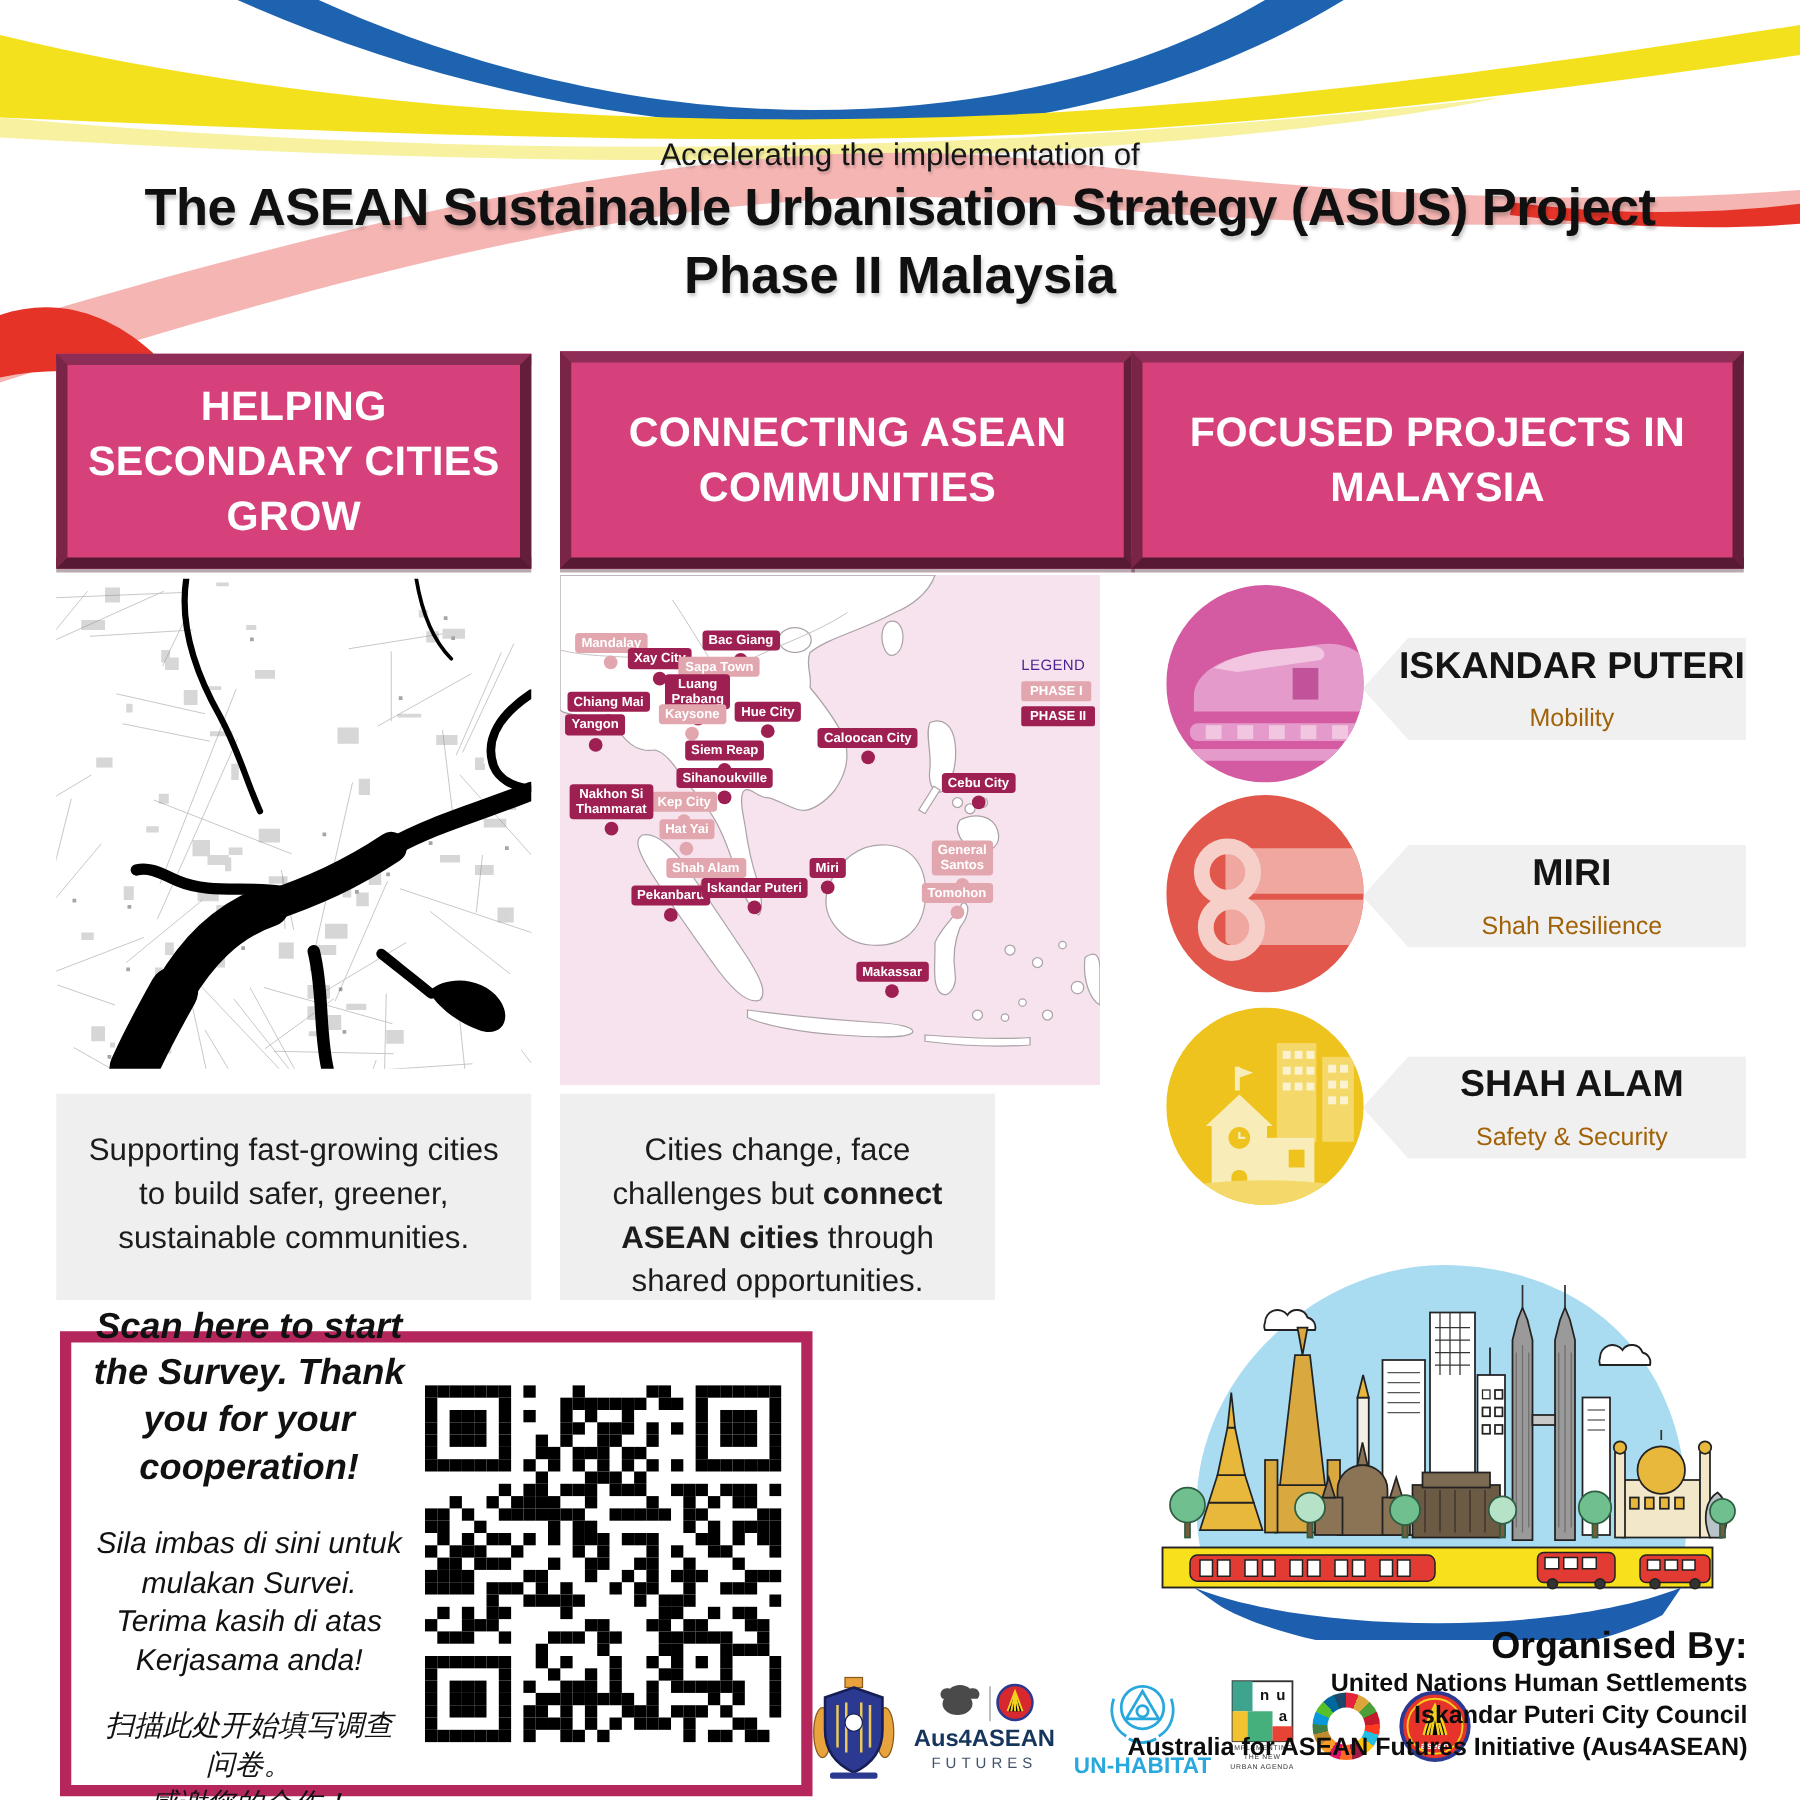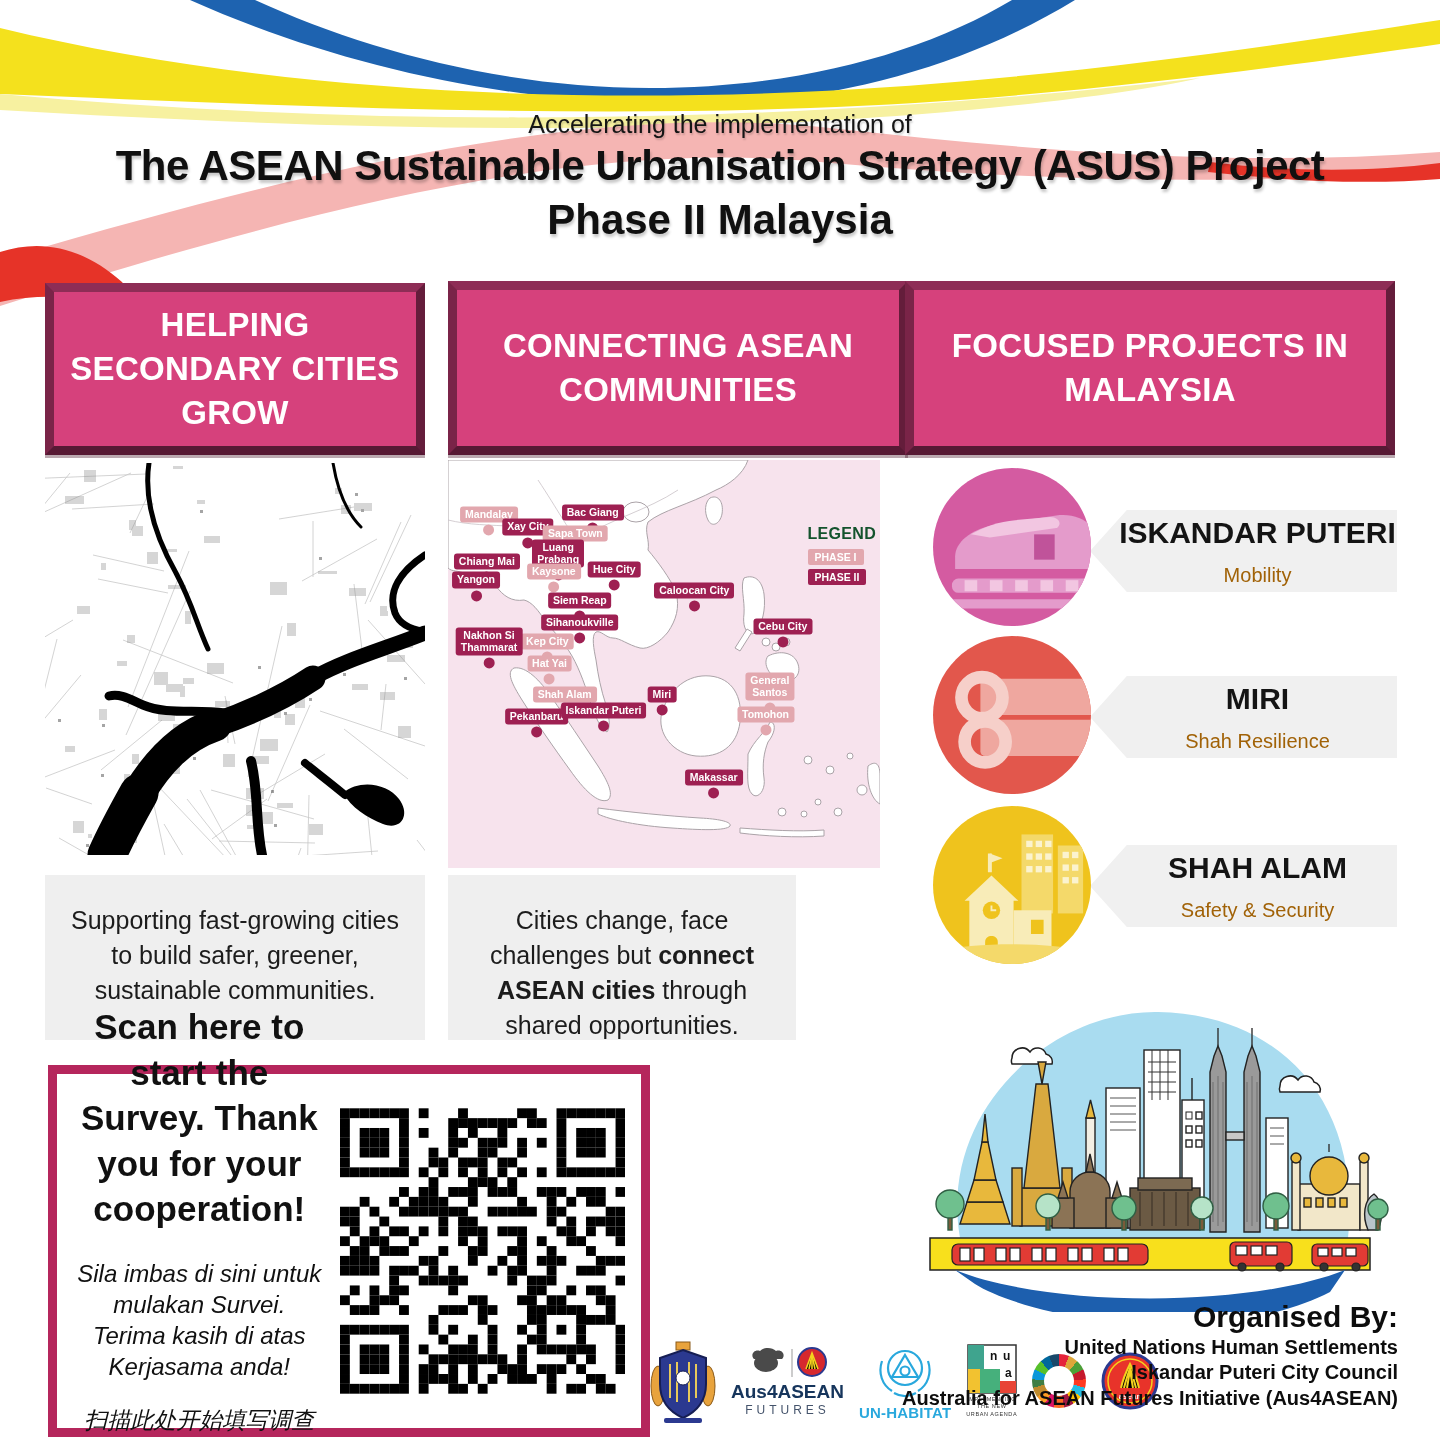--- a/index.html
+++ b/index.html
@@ -27,21 +27,21 @@
   #hbox2{left:448px;top:281px;width:460px;height:174px;padding:0 10px;}
   #hbox3{left:905px;top:281px;width:490px;height:174px;}
 
   
   #bwmap{left:45px;top:463px;width:380px;height:392px;background:#fff;}
 
   
   #seamap{left:448px;top:460px;width:432px;height:408px;background:#F7E3ED;overflow:hidden;}
   #seamap svg.land{position:absolute;left:0;top:0;width:100%;height:100%;}
   .legend{position:absolute;right:4px;top:16%;display:flex;flex-direction:column;align-items:flex-start;z-index:3;}
-  .legend .lt{font-size:16px;font-weight:bold;color:#14532d;margin-bottom:4px;letter-spacing:.3px;}
+  .legend .lt{font-size:12px;font-weight:normal;color:#4c1d95;margin-bottom:4px;letter-spacing:.3px;}
   .lbadge{font-size:10.5px;font-weight:bold;color:#fff;padding:2px 7px;border-radius:2px;margin:2px 0;}
   .city{position:absolute;transform:translate(-50%,-50%);display:flex;flex-direction:column;
         align-items:center;z-index:2;}
   .city-label{font-size:10.5px;font-weight:bold;color:#fff;padding:2px 5px;border-radius:3px;
         line-height:1.15;text-align:center;white-space:pre;}
   .city.p2 .city-label{background:#9E2052;}
   .city.p1 .city-label{background:#E2A7AE;}
   .city-dot{width:11px;height:11px;border-radius:50%;margin-top:2px;}
   .city.p2 .city-dot{background:#9E2052;}
   .city.p1 .city-dot{background:#E2A7AE;}
@@ -59,35 +59,35 @@
         color:#1c1c1c;line-height:1.4;padding:28px 18px;z-index:1;}
   #cap1{left:45px;top:875px;width:380px;height:165px;}
   #cap2{left:448px;top:875px;width:348px;height:165px;}
   #cap2 b{font-weight:bold;}
 
   
   #survey{left:48px;top:1065px;width:602px;height:372px;border:9px solid #B5265C;
         box-sizing:border-box;background:#fff;display:flex;align-items:center;
         padding:10px 16px;gap:14px;z-index:2;}
   #survey .stext{width:262px;text-align:center;}
-  .s-en{font-size:35px;font-weight:bold;line-height:1.3;color:#111;}
+  .s-en{font-size:29px;font-weight:bold;line-height:1.3;color:#111;font-style:italic;}
   .s-ms{font-size:24px;font-style:italic;line-height:1.3;margin-top:26px;white-space:pre-line;color:#111;}
   .s-zh{font-size:23px;font-style:italic;line-height:1.35;margin-top:22px;white-space:pre-line;
         font-family:"DejaVu Sans",sans-serif;color:#111;}
   #qrsvg{width:296px;height:296px;}
 
   
   #cityillo{left:900px;top:992px;width:500px;height:320px;z-index:1;}
 
   
   #logos{left:650px;top:1335px;height:92px;display:flex;align-items:center;gap:15px;z-index:2;}
   .logo{display:flex;flex-direction:column;align-items:center;justify-content:center;}
   .aus-name{font-size:19px;font-weight:bold;color:#16355C;line-height:1;margin-top:3px;}
   .aus-sub{font-size:12px;letter-spacing:4px;color:#44536B;margin-top:2px;}
-  .unh-label{font-size:15px;font-weight:bold;color:#29A8DD;margin-top:1px;letter-spacing:.2px;}
+  .unh-label{font-size:18px;font-weight:bold;color:#29A8DD;margin-top:1px;letter-spacing:.2px;}
   .nua-label{font-size:5.5px;color:#333;text-align:center;line-height:1.35;margin-top:2px;
         letter-spacing:.6px;white-space:pre-line;}
   .sdg{width:54px;height:54px;border-radius:50%;position:relative;
        background:conic-gradient(#E5243B 0 6%,#DDA63A 6% 12%,#4C9F38 12% 18%,#C5192D 18% 24%,
        #FF3A21 24% 29%,#26BDE2 29% 35%,#FCC30B 35% 41%,#A21942 41% 47%,#FD6925 47% 53%,
        #DD1367 53% 59%,#FD9D24 59% 65%,#BF8B2E 65% 71%,#3F7E44 71% 76%,#0A97D9 76% 82%,
        #56C02B 82% 88%,#00689D 88% 94%,#19486A 94% 100%);}
   .sdg::after{content:"";position:absolute;left:50%;top:50%;width:30px;height:30px;background:#fff;
        border-radius:50%;transform:translate(-50%,-50%);}
 

